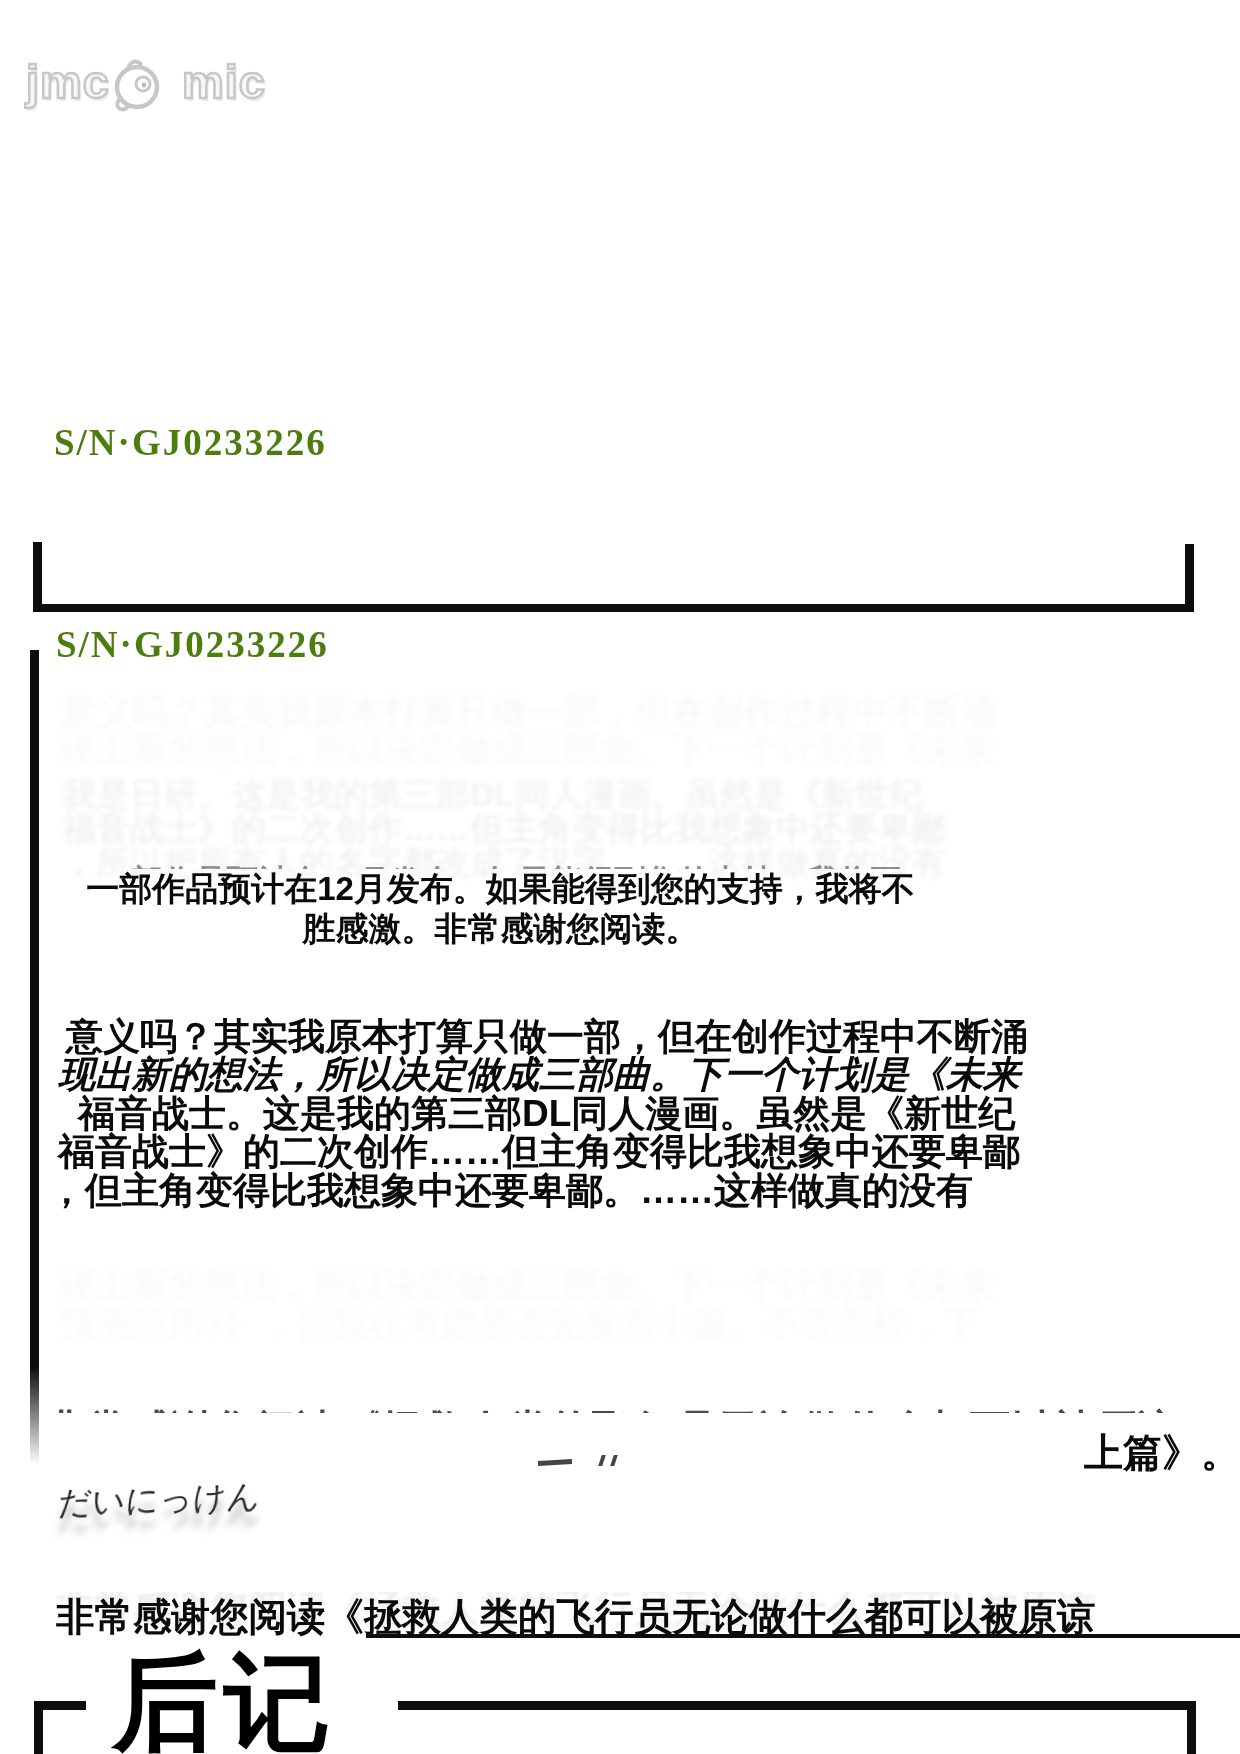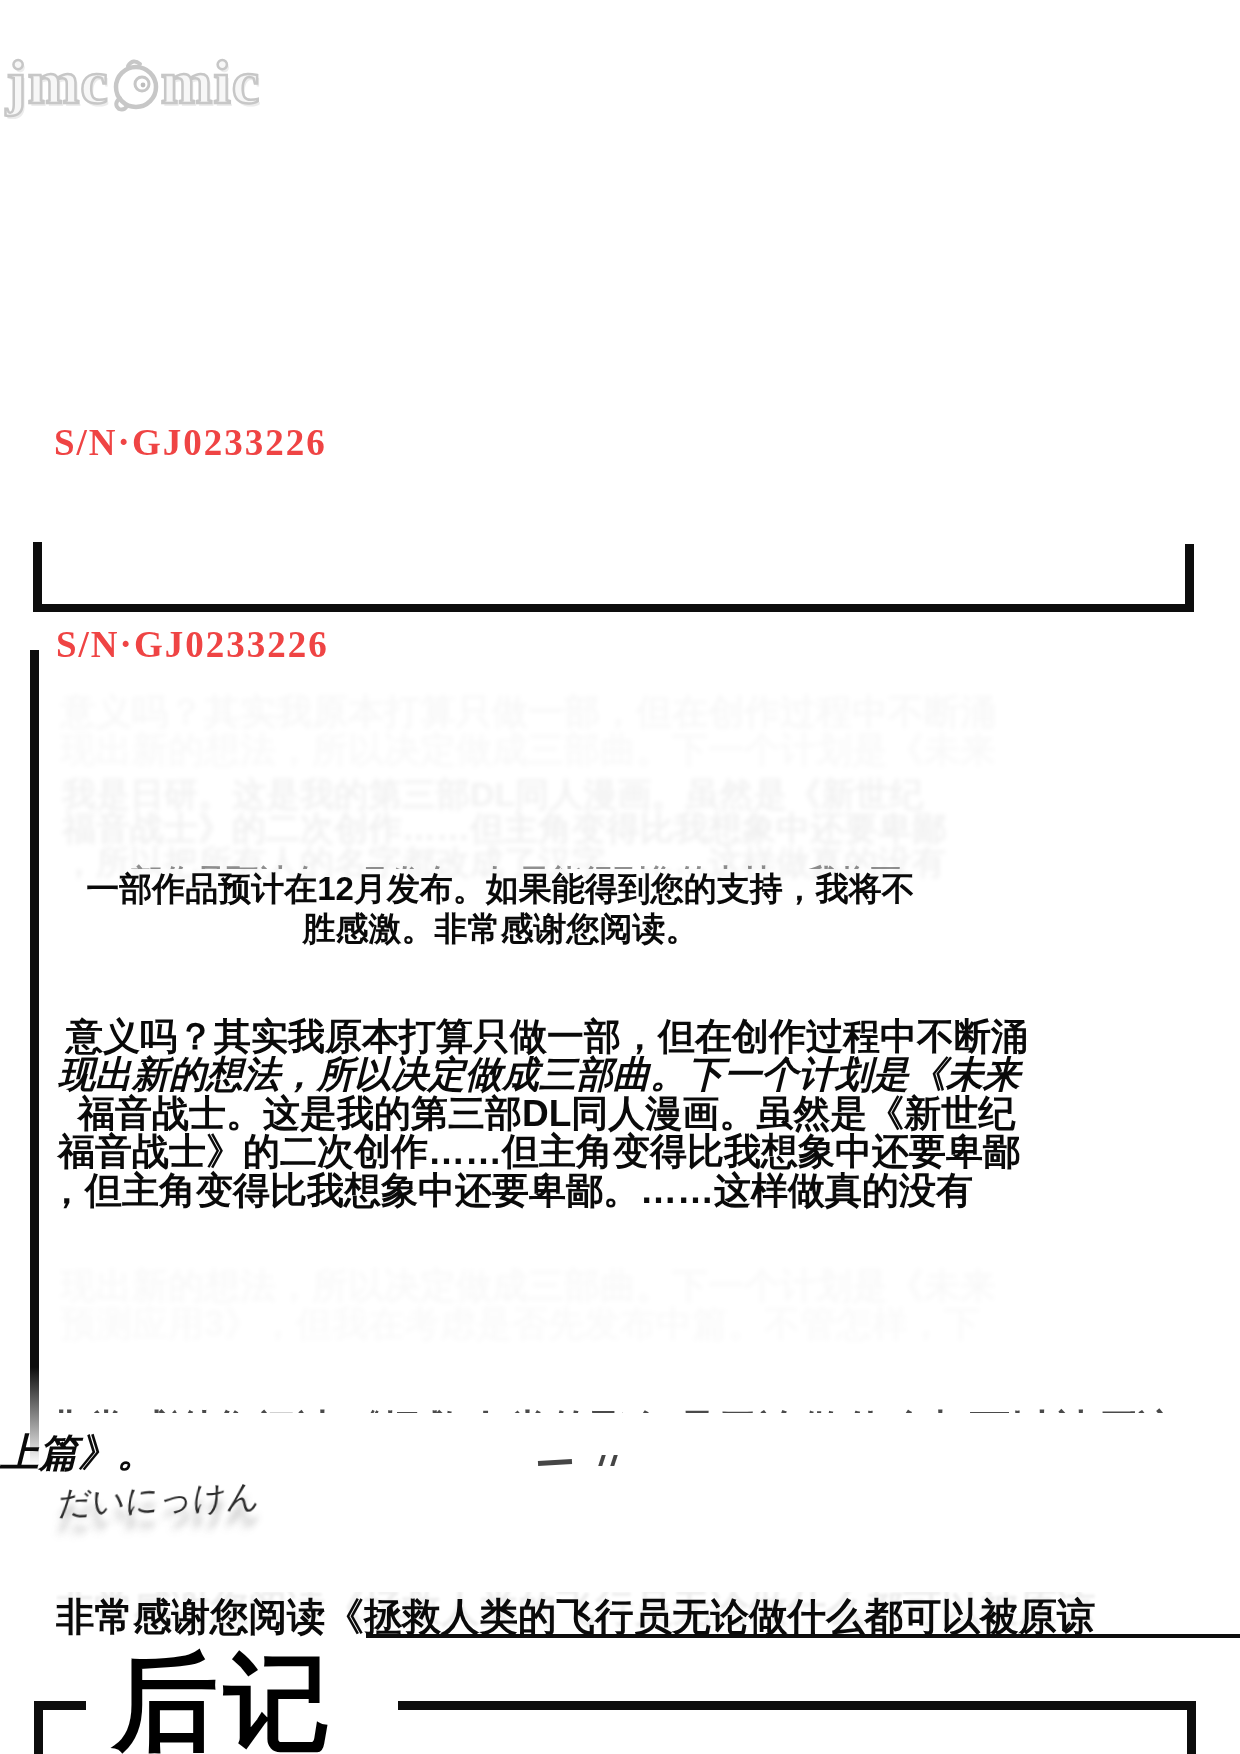--- a/index.html
+++ b/index.html
@@ -8,34 +8,35 @@
     width:1240px;height:1754px;
     background:#ffffff;
     overflow:hidden;
     font-family:"Liberation Sans",sans-serif;
   }
   .abs{position:absolute;}
 
   
   .logo{left:6px;top:50px;display:flex;align-items:center;}
   .logo-text{
-    font-family:Liberation Serif, serif;
-    font-weight:800;font-size:62px;line-height:60px;
+    font-family:Liberation Sans, sans-serif;
+    font-weight:800;font-size:47px;line-height:60px;
     color:#f7f7f7;
     -webkit-text-stroke:2.5px #c7c7c7;
     letter-spacing:1px;
     text-shadow:2px 3px 0 #ececec;
+    margin-left:20px;
   }
   .logo-fish{margin:0 -3px;transform:translateY(4px);}
 
   
   .serial{
     font-family:"Liberation Serif",serif;
     font-weight:700;font-size:37px;line-height:42px;
-    letter-spacing:2px;color:#ef4444;white-space:nowrap;
+    letter-spacing:2px;color:#4d7c0f;white-space:nowrap;
   }
   #serial-top{left:54px;top:422px;height:41px;overflow:hidden;}
   #serial-mid{left:56px;top:624px;height:33px;overflow:hidden;}
 
   
   .bar{background:#0d0d0d;}
 
   #main-left-border{
     left:30px;top:650px;width:9px;height:815px;
     background:linear-gradient(180deg,#0d0d0d 88%,rgba(13,13,13,0));
@@ -57,21 +58,21 @@
   #para-thanks{left:48px;top:869px;width:905px;text-align:center;
     font-size:33px;line-height:40px;}
   #para-body{left:46px;top:1018px;width:1060px;font-size:37px;line-height:38.4px;white-space:nowrap;}
   #para-body .l1{padding-left:20px;}
   #para-body .l2{padding-left:12px;font-style:italic;}
   #para-body .l3{padding-left:26px;}
   #para-body .l4{padding-left:32px;}
   #para-body .l5{padding-left:12px;}
   #para-body .l6{padding-left:2px;}
 
-  #upper-fragment{left:0;top:1426px;width:1240px;text-align:left;font-size:39px;font-style:italic;}
+  #upper-fragment{left:0;top:1426px;width:1240px;text-align:right;font-size:39px;}
 
   #handwritten{
     left:58px;top:1478px;font-size:33px;
     font-family:"DejaVu Sans",sans-serif;font-weight:400;color:#2b2b2b;
     transform:rotate(-2deg) skewX(-7deg);
     filter:blur(0.4px);
     text-shadow:2px 13px 7px rgba(70,70,70,0.35),-1px 17px 9px rgba(110,110,110,0.22);
   }
 
   #closing-line{

